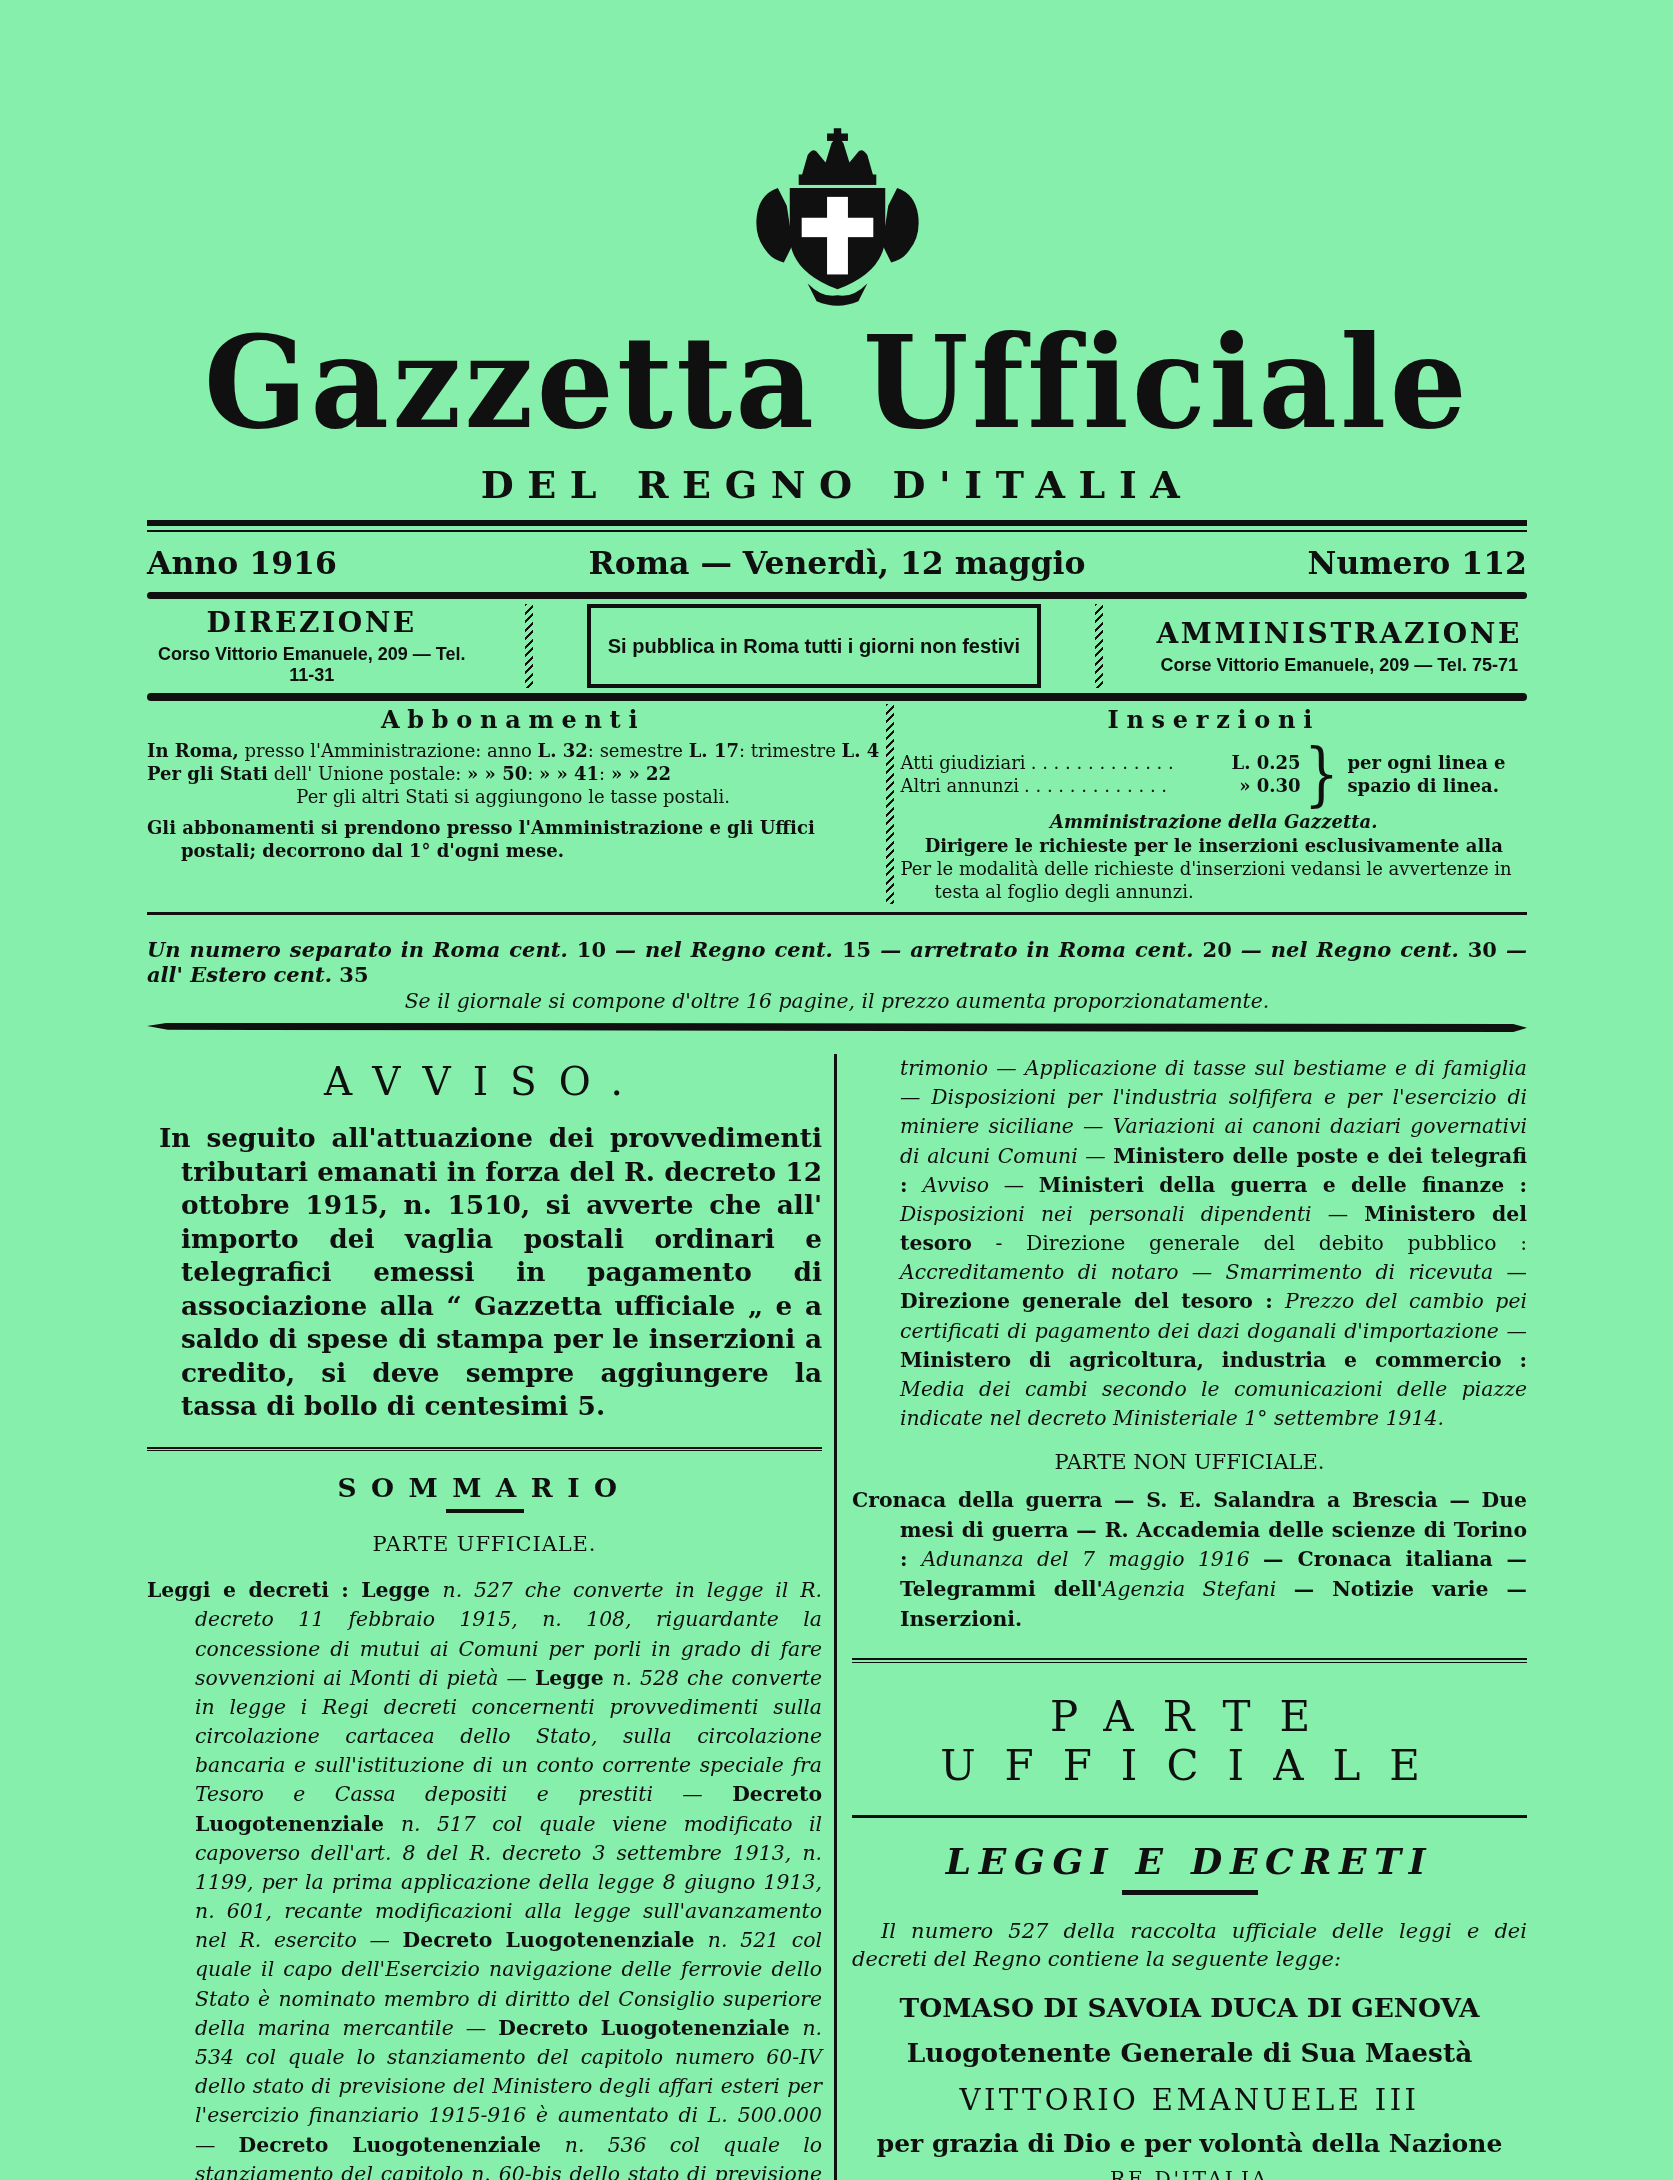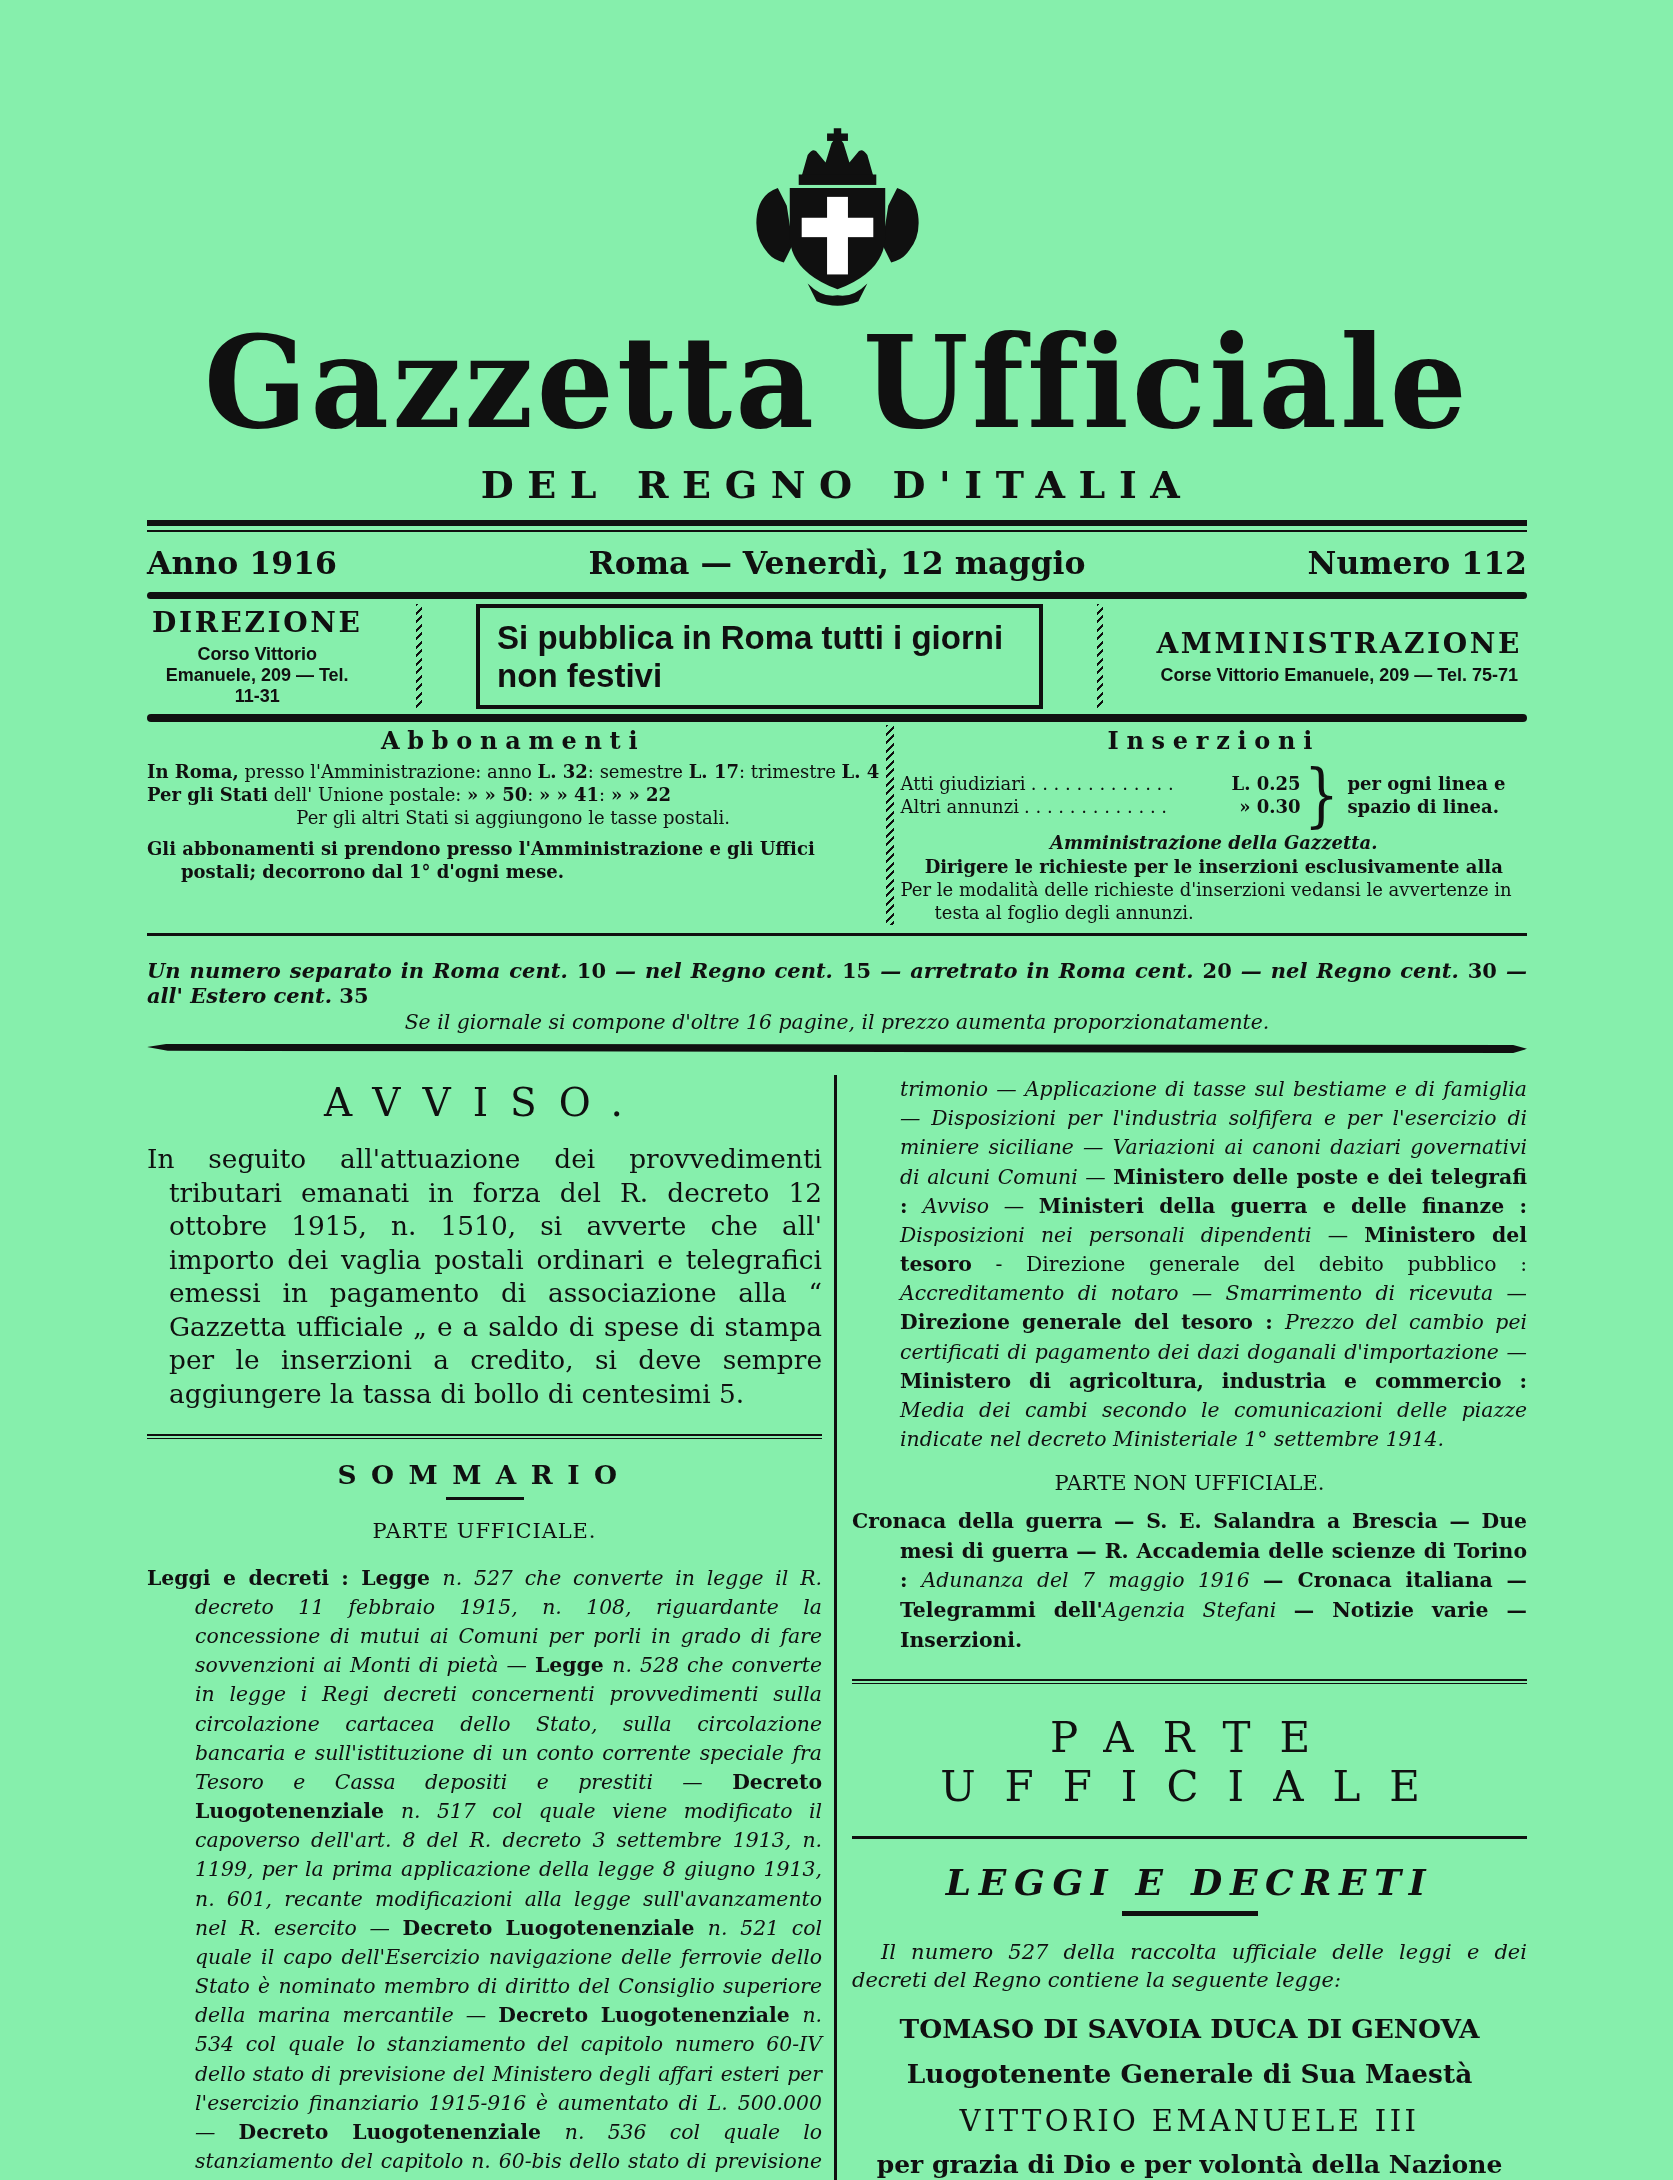--- a/index.html
+++ b/index.html
@@ -14,21 +14,21 @@
   .date-row{display:flex;align-items:baseline;font-weight:700;font-size:31.5px;margin:12px 0 10.2px 0;}
   .date-row .dl{width:28%;}
   .date-row .dc{flex:1;text-align:center;}
   .date-row .dr{width:28%;text-align:right;}
   .rule-heavy{height:7.7px;background:#101010;border-radius:4.3px;}
   .hdr-boxes{display:flex;align-items:stretch;margin:5.1px 0;gap:42px;}
   .hdr-cell{flex:1;display:flex;flex-direction:column;justify-content:center;text-align:center;padding:1.7px 5.1px;}
   .hdr-title{font-size:28px;font-weight:700;letter-spacing:2.6px;}
   .hdr-addr{font-family:"Liberation Sans",sans-serif;font-weight:700;font-size:18px;margin-top:5.1px;}
   .pub-box{border:4.3px solid #101010;margin:0 5.1px;display:flex;align-items:center;justify-content:center;
-           font-family:"Liberation Sans",sans-serif;font-weight:700;font-size:33px;padding:5.1px 17px;}
+           font-family:"Liberation Sans",sans-serif;font-weight:700;font-size:20px;padding:5.1px 17px;}
   .wavy{width:7.7px;background:repeating-linear-gradient(135deg,#101010 0 2.1px,transparent 2.1px 6px);margin:0 6.8px;}
   .abo-ins{display:flex;margin-top:3.4px;}
   .abo,.ins{flex:1;font-size:18px;line-height:1.3;}
   .sec-head{text-align:center;font-weight:700;font-size:24px;letter-spacing:7.7px;margin-bottom:3.4px;}
   .abo-row{white-space:nowrap;}
   .abo-row.r2{padding-left:48px;}
   .abo-center{text-align:center;}
   .hang{padding-left:34px;text-indent:-34px;}
   .ins-price-row{display:flex;align-items:center;}
   .ins-lines{min-width:400px;}
@@ -45,21 +45,21 @@
   .price-sub{font-style:italic;font-size:20.4px;text-align:center;margin-top:1.7px;}
   .rule-taper{height:9.4px;background:#101010;border-radius:5.1px/4.3px;margin-top:10.2px;
               clip-path:polygon(0 35%,1.5% 0,99% 15%,100% 55%,99% 100%,1.5% 75%);}
   
   .body-cols{position:relative;display:flex;margin-top:22px;}
   .col-l{width:675px;}
   .col-r{width:675px;margin-left:auto;}
   .col-div{position:absolute;left:687px;top:0;bottom:34px;width:2.6px;background:#101010;}
   
   .avviso-title{font-size:39px;letter-spacing:22px;text-align:center;margin:5.1px 0 17px 0;}
-  .avviso-body{font-weight:400;font-size:26.4px;line-height:1.27;text-align:justify;padding-left:22px;text-indent:-22px;}
+  .avviso-body{font-weight:700;font-size:26.4px;line-height:1.27;text-align:justify;padding-left:22px;text-indent:-22px;margin-left:12px;}
   .rule-dbl{border-top:2.6px solid #101010;border-bottom:1.7px solid #101010;height:4.3px;box-sizing:border-box;margin:24px 0 20.4px 0;}
   .sommario-title{text-align:center;font-weight:700;font-size:26.4px;letter-spacing:14.5px;}
   .short-rule{width:78px;height:3.4px;background:#101010;margin:6.8px auto 19px auto;}
   .parte-label{text-align:center;font-size:21px;letter-spacing:0.9px;margin-bottom:20.4px;}
   .som-par{font-size:20.4px;line-height:1.43;text-align:justify;padding-left:48px;text-indent:-48px;}
   .seg-b{font-weight:700;font-style:normal;}
   .seg-i{font-style:italic;}
   .seg-bi{font-weight:700;font-style:italic;}
   
   .som-cont{font-size:20.4px;line-height:1.43;text-align:justify;padding-left:48px;}

